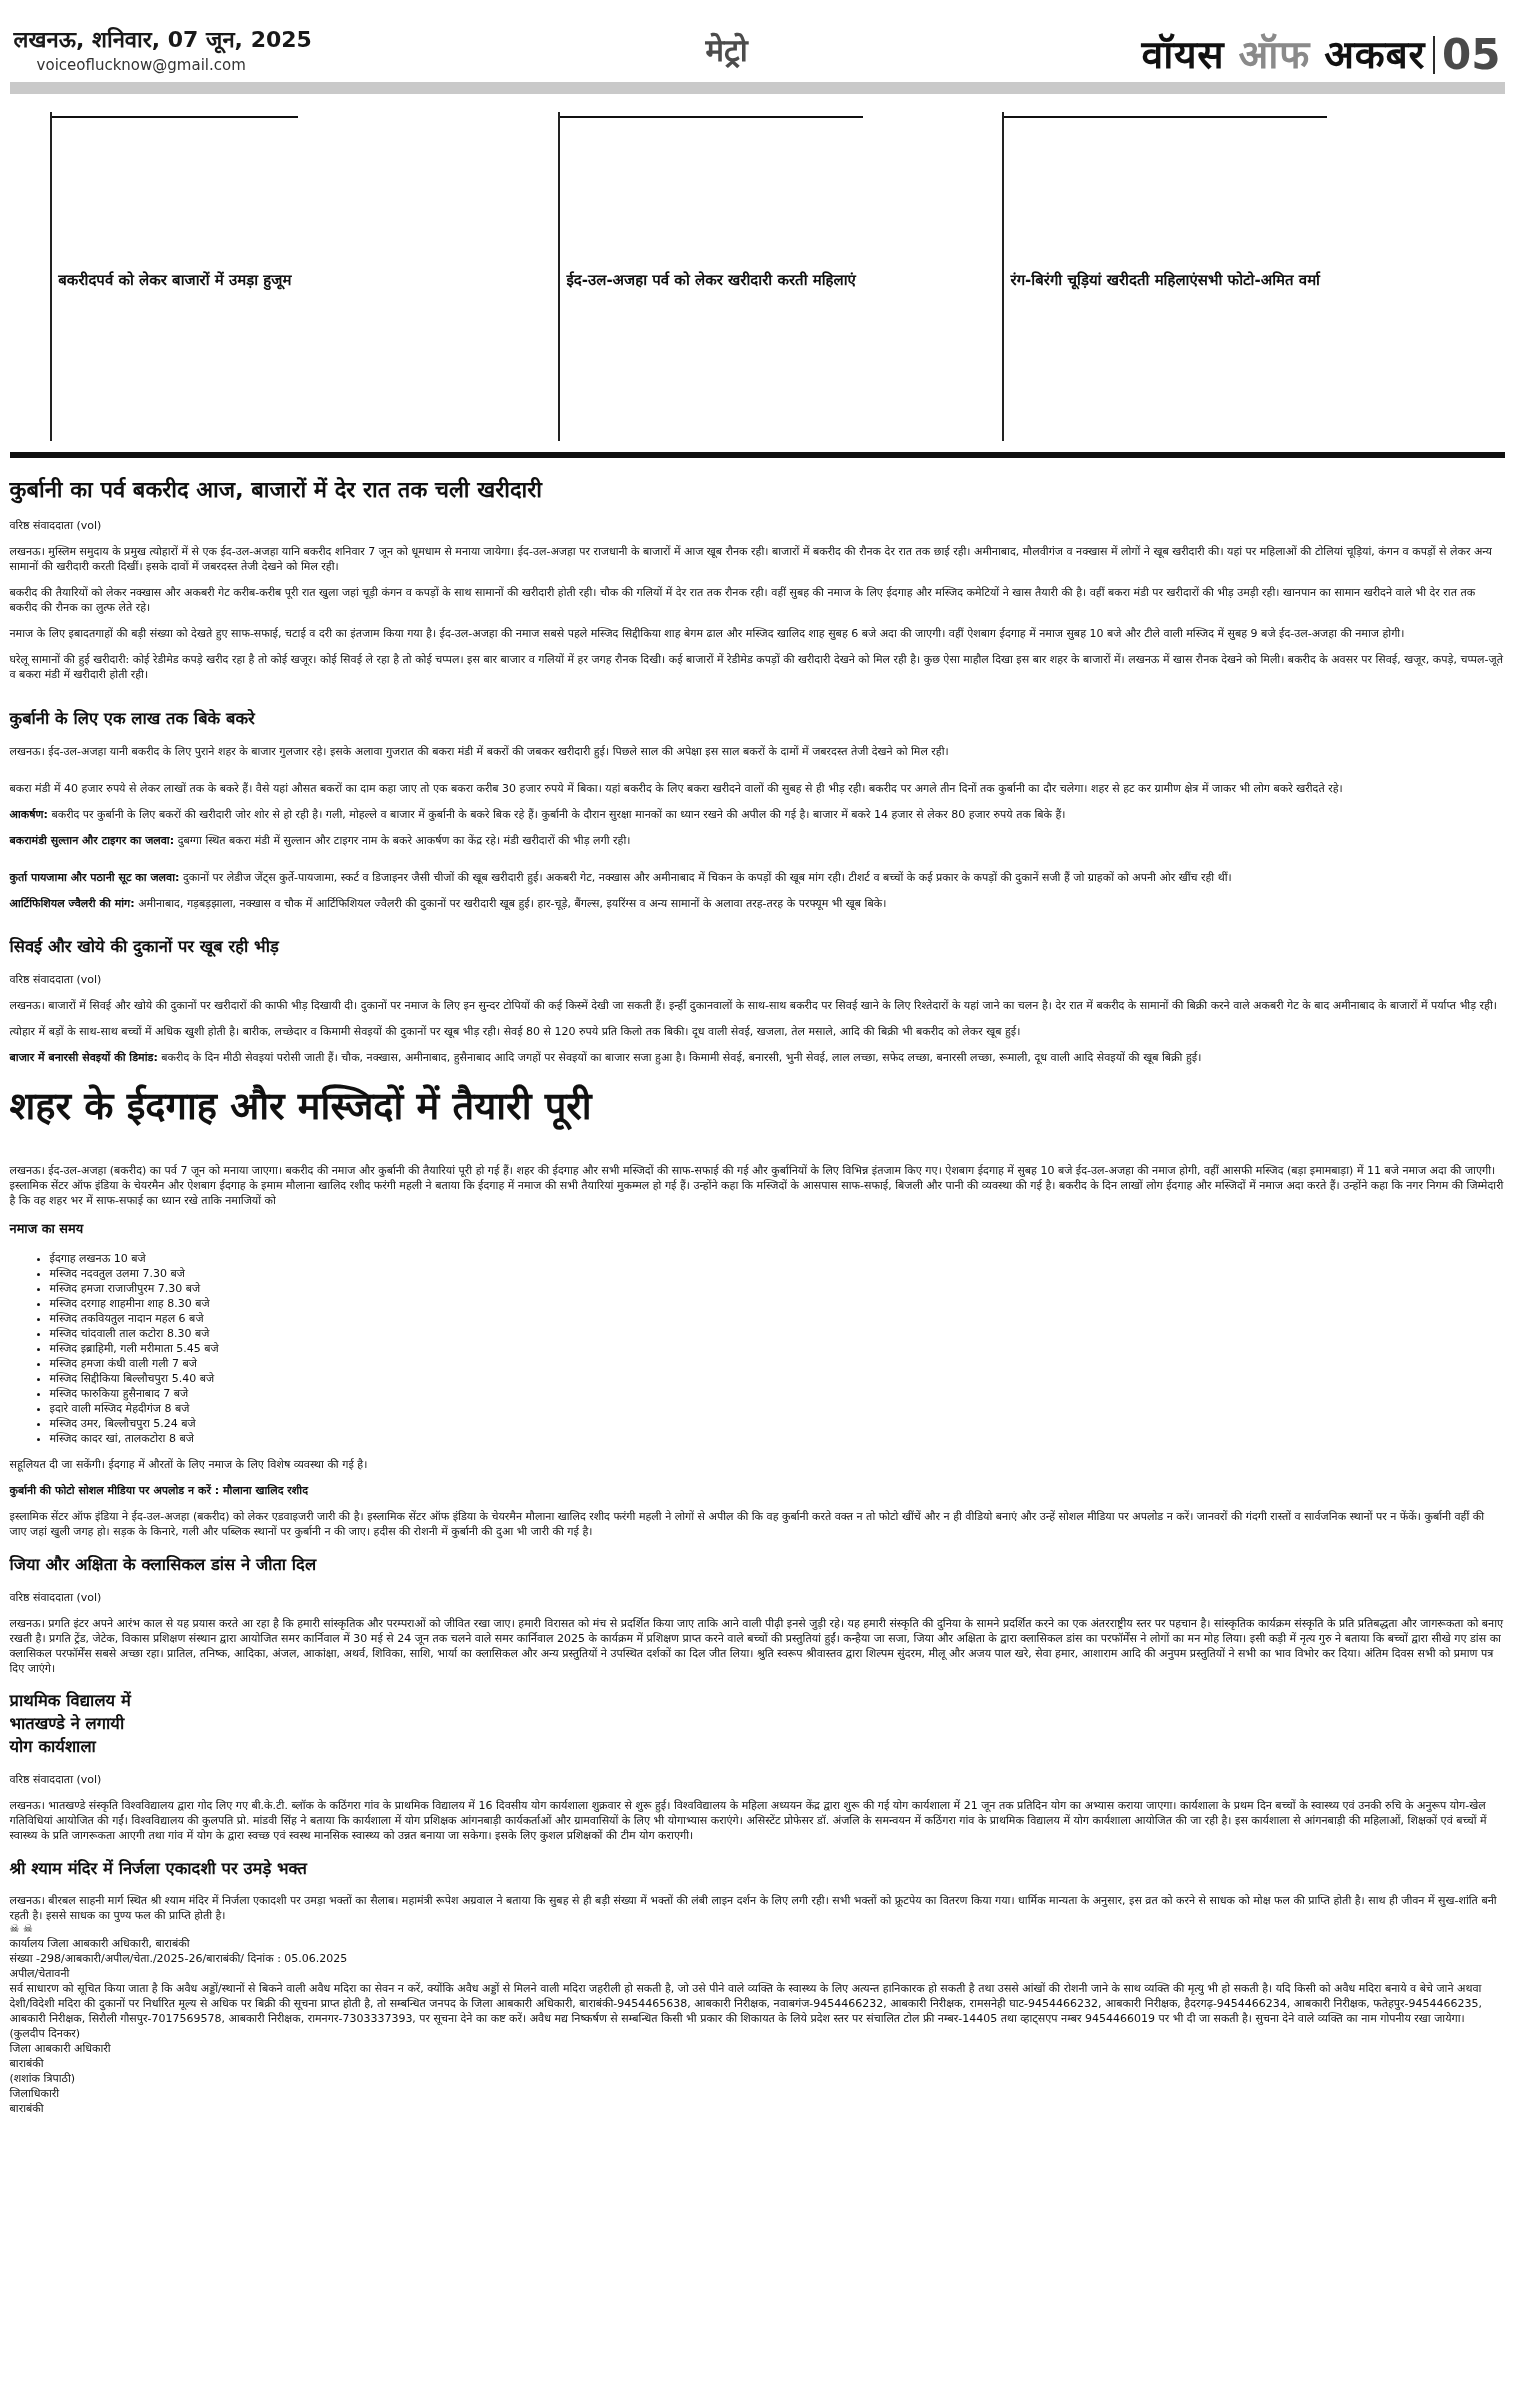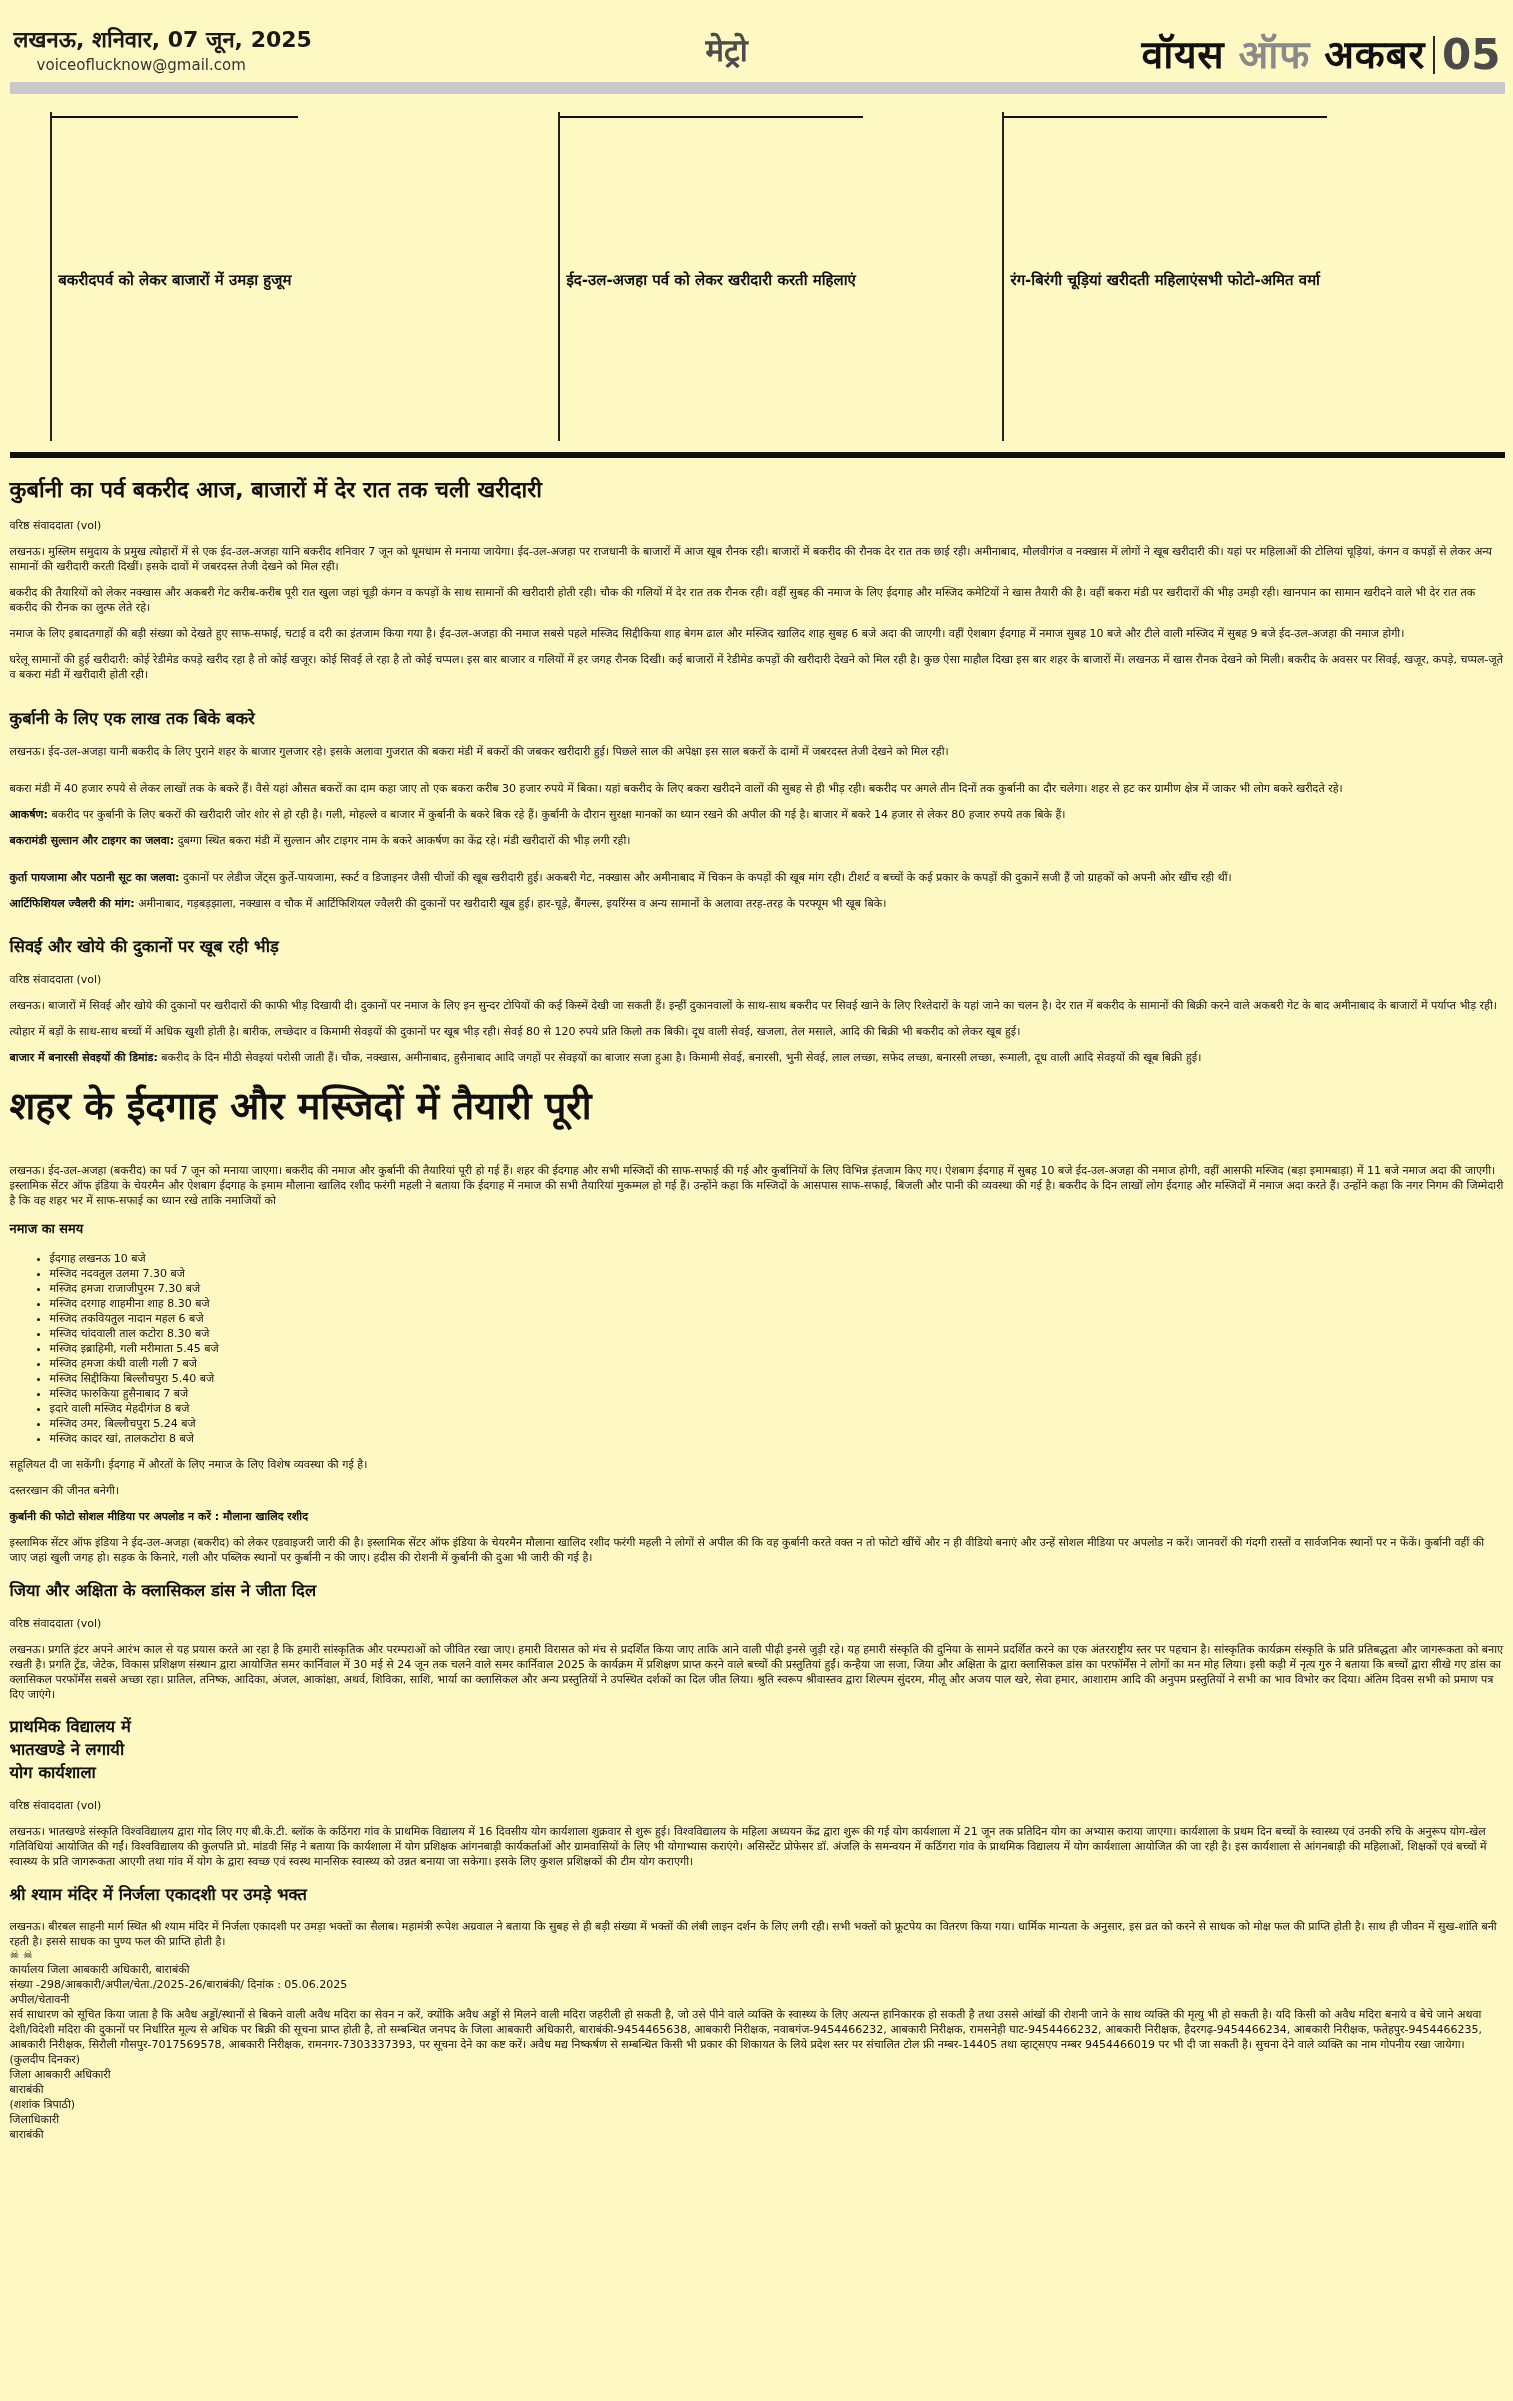--- a/index.html
+++ b/index.html
@@ -1,16 +1,16 @@
 <!DOCTYPE html>
 <html lang="hi" style="font-size:11px"><head>
 <meta charset="utf-8">
 <style>
   html,body{margin:0;padding:0;background:#e9e9e9;}
-  .page{width:1514px;min-height:2401px;margin:0 auto;background:#fef9c3;
+  .page{width:1514px;min-height:2401px;margin:0 auto;background:#ffffff;
         font-family:"DejaVu Sans","Liberation Sans",sans-serif;color:#111;
         box-sizing:border-box;padding:20.3px 9.5px 0 9.5px;position:relative;overflow:hidden;}
   
   .masthead{display:flex;justify-content:space-between;align-items:flex-end;padding:2.7px 4.1px 4.1px 4.1px;}
   .m-left .date{font-size:22px;font-weight:bold;color:#1a1a1a;}
   .m-left .email{font-size:15px;color:#333;padding-left:23px;margin-top:2.7px;}
   .m-center{font-size:31px;font-weight:bold;color:#4c4c4c;padding-bottom:4.1px;}
   .m-right{display:flex;align-items:flex-end;gap:8.1px;}
   .brand{font-size:39px;font-weight:900;letter-spacing:0.7px;line-height:1;}
   .brand .b2{color:#8a8a8a;text-align:right;}
@@ -258,21 +258,20 @@
               <li>मस्जिद फारुकिया हुसैनाबाद 7 बजे</li>
               <li>इदारे वाली मस्जिद मेहदीगंज 8 बजे</li>
               <li>मस्जिद उमर, बिल्लौचपुरा 5.24 बजे</li>
               <li>मस्जिद कादर खां, तालकटोरा 8 बजे</li>
             </ul>
           </div>
           <div class="namaz-note">सहूलियत दी जा सकेंगी। ईदगाह में औरतों के लिए नमाज के लिए विशेष व्यवस्था की गई है।</div>
         </div>
       </div>
       <div class="cols3r body-txt social">
-        <p>दस्तरखान की जीनत बनेगी।</p>
         <p><strong class="subhead">कुर्बानी की फोटो सोशल मीडिया पर अपलोड न करें : मौलाना खालिद रशीद</strong></p>
         <p>इस्लामिक सेंटर ऑफ इंडिया ने ईद-उल-अजहा (बकरीद) को लेकर एडवाइजरी जारी की है। इस्लामिक सेंटर ऑफ इंडिया के चेयरमैन मौलाना खालिद रशीद फरंगी महली ने लोगों से अपील की कि वह कुर्बानी करते वक्त न तो फोटो खींचें और न ही वीडियो बनाएं और उन्हें सोशल मीडिया पर अपलोड न करें। जानवरों की गंदगी रास्तों व सार्वजनिक स्थानों पर न फेंकें। कुर्बानी वहीं की जाए जहां खुली जगह हो। सड़क के किनारे, गली और पब्लिक स्थानों पर कुर्बानी न की जाए। हदीस की रोशनी में कुर्बानी की दुआ भी जारी की गई है।</p>
       </div>
     </div>
   </section>
 
   <section class="bottom">
 
     <div class="b-left">
       <h2 class="sec">जिया और अक्षिता के क्लासिकल डांस ने जीता दिल</h2>

